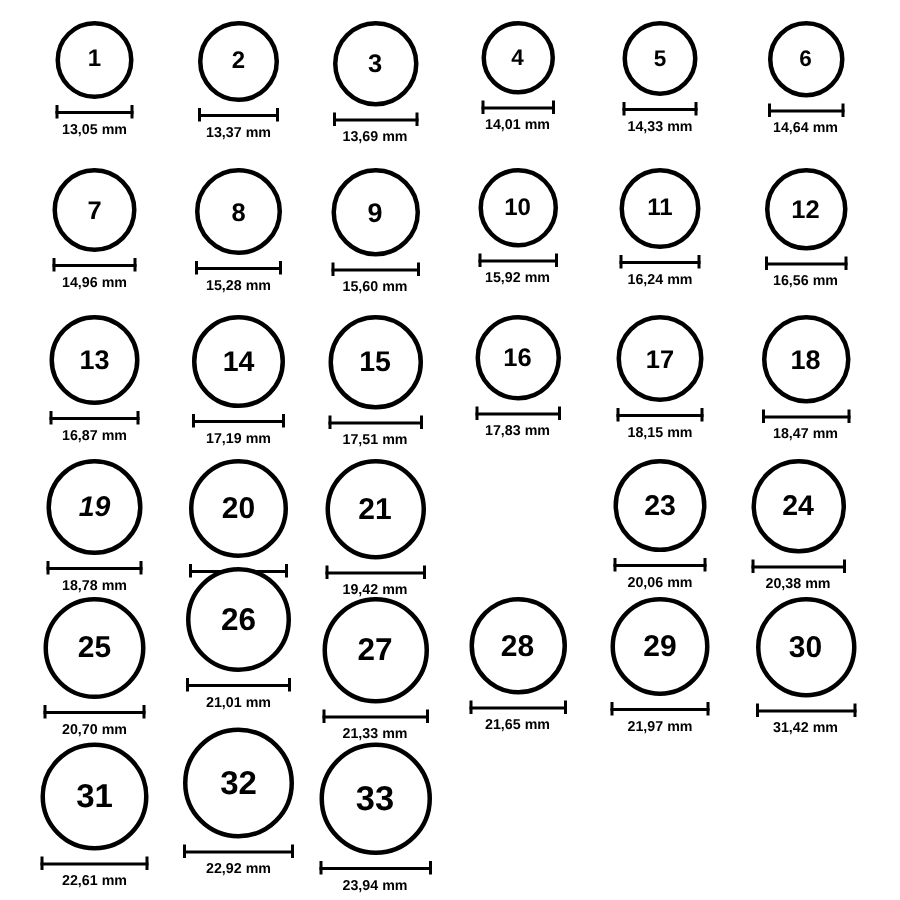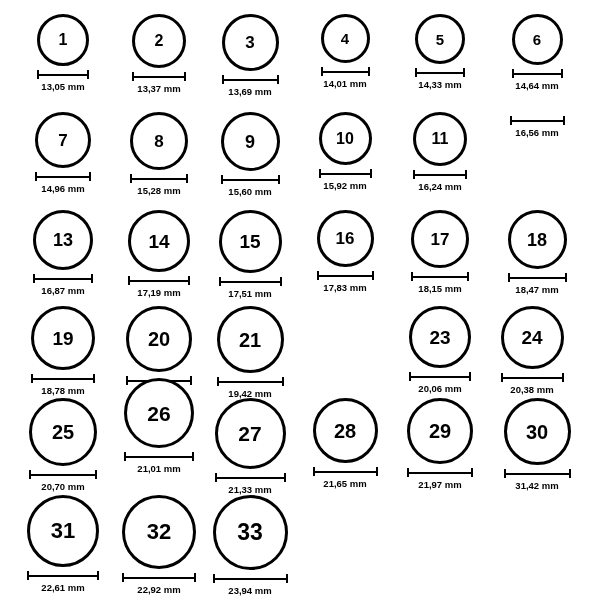--- a/index.html
+++ b/index.html
@@ -218,20 +218,25 @@
         </div>
       </div>
       <div class="measure" style="width: 54px;">
         <div class="bar"></div>
         <div class="tick left"></div>
         <div class="tick right"></div>
       </div>
       <div class="mm-label">16,24 mm</div>
     </div>
     <div class="ring-cell" style="left: 487px; top: 112px;">
+      <div class="circle-wrap">
+        <div class="circle" style="width: 55px; height: 55px;">
+          <span class="size-label" style="font-size: 17px;">12</span>
+        </div>
+      </div>
       <div class="measure" style="width: 55px;">
         <div class="bar"></div>
         <div class="tick left"></div>
         <div class="tick right"></div>
       </div>
       <div class="mm-label">16,56 mm</div>
     </div>
     <div class="ring-cell" style="left: 13px; top: 210px;">
       <div class="circle-wrap">
         <div class="circle" style="width: 60px; height: 60px;">
@@ -306,21 +311,21 @@
       <div class="measure" style="width: 59px;">
         <div class="bar"></div>
         <div class="tick left"></div>
         <div class="tick right"></div>
       </div>
       <div class="mm-label">18,47 mm</div>
     </div>
     <div class="ring-cell" style="left: 13px; top: 306px;">
       <div class="circle-wrap">
         <div class="circle" style="width: 64px; height: 64px;">
-          <span class="size-label" style="font-size: 19px;">19</span>
+          <span class="size-label" style="font-size: 19px; font-style: italic;">19</span>
         </div>
       </div>
       <div class="measure" style="width: 64px;">
         <div class="bar"></div>
         <div class="tick left"></div>
         <div class="tick right"></div>
       </div>
       <div class="mm-label">18,78 mm</div>
     </div>
     <div class="ring-cell" style="left: 109px; top: 306px;">
@@ -459,21 +464,21 @@
           <span class="size-label" style="font-size: 22px;">31</span>
         </div>
       </div>
       <div class="measure" style="width: 72px;">
         <div class="bar"></div>
         <div class="tick left"></div>
         <div class="tick right"></div>
       </div>
       <div class="mm-label">22,61 mm</div>
     </div>
-    <div class="ring-cell" style="left: 109px; top: 495px;">
+    <div class="ring-cell" style="left: 109px; top: 485px;">
       <div class="circle-wrap">
         <div class="circle" style="width: 74px; height: 74px;">
           <span class="size-label" style="font-size: 22px;">32</span>
         </div>
       </div>
       <div class="measure" style="width: 74px;">
         <div class="bar"></div>
         <div class="tick left"></div>
         <div class="tick right"></div>
       </div>

